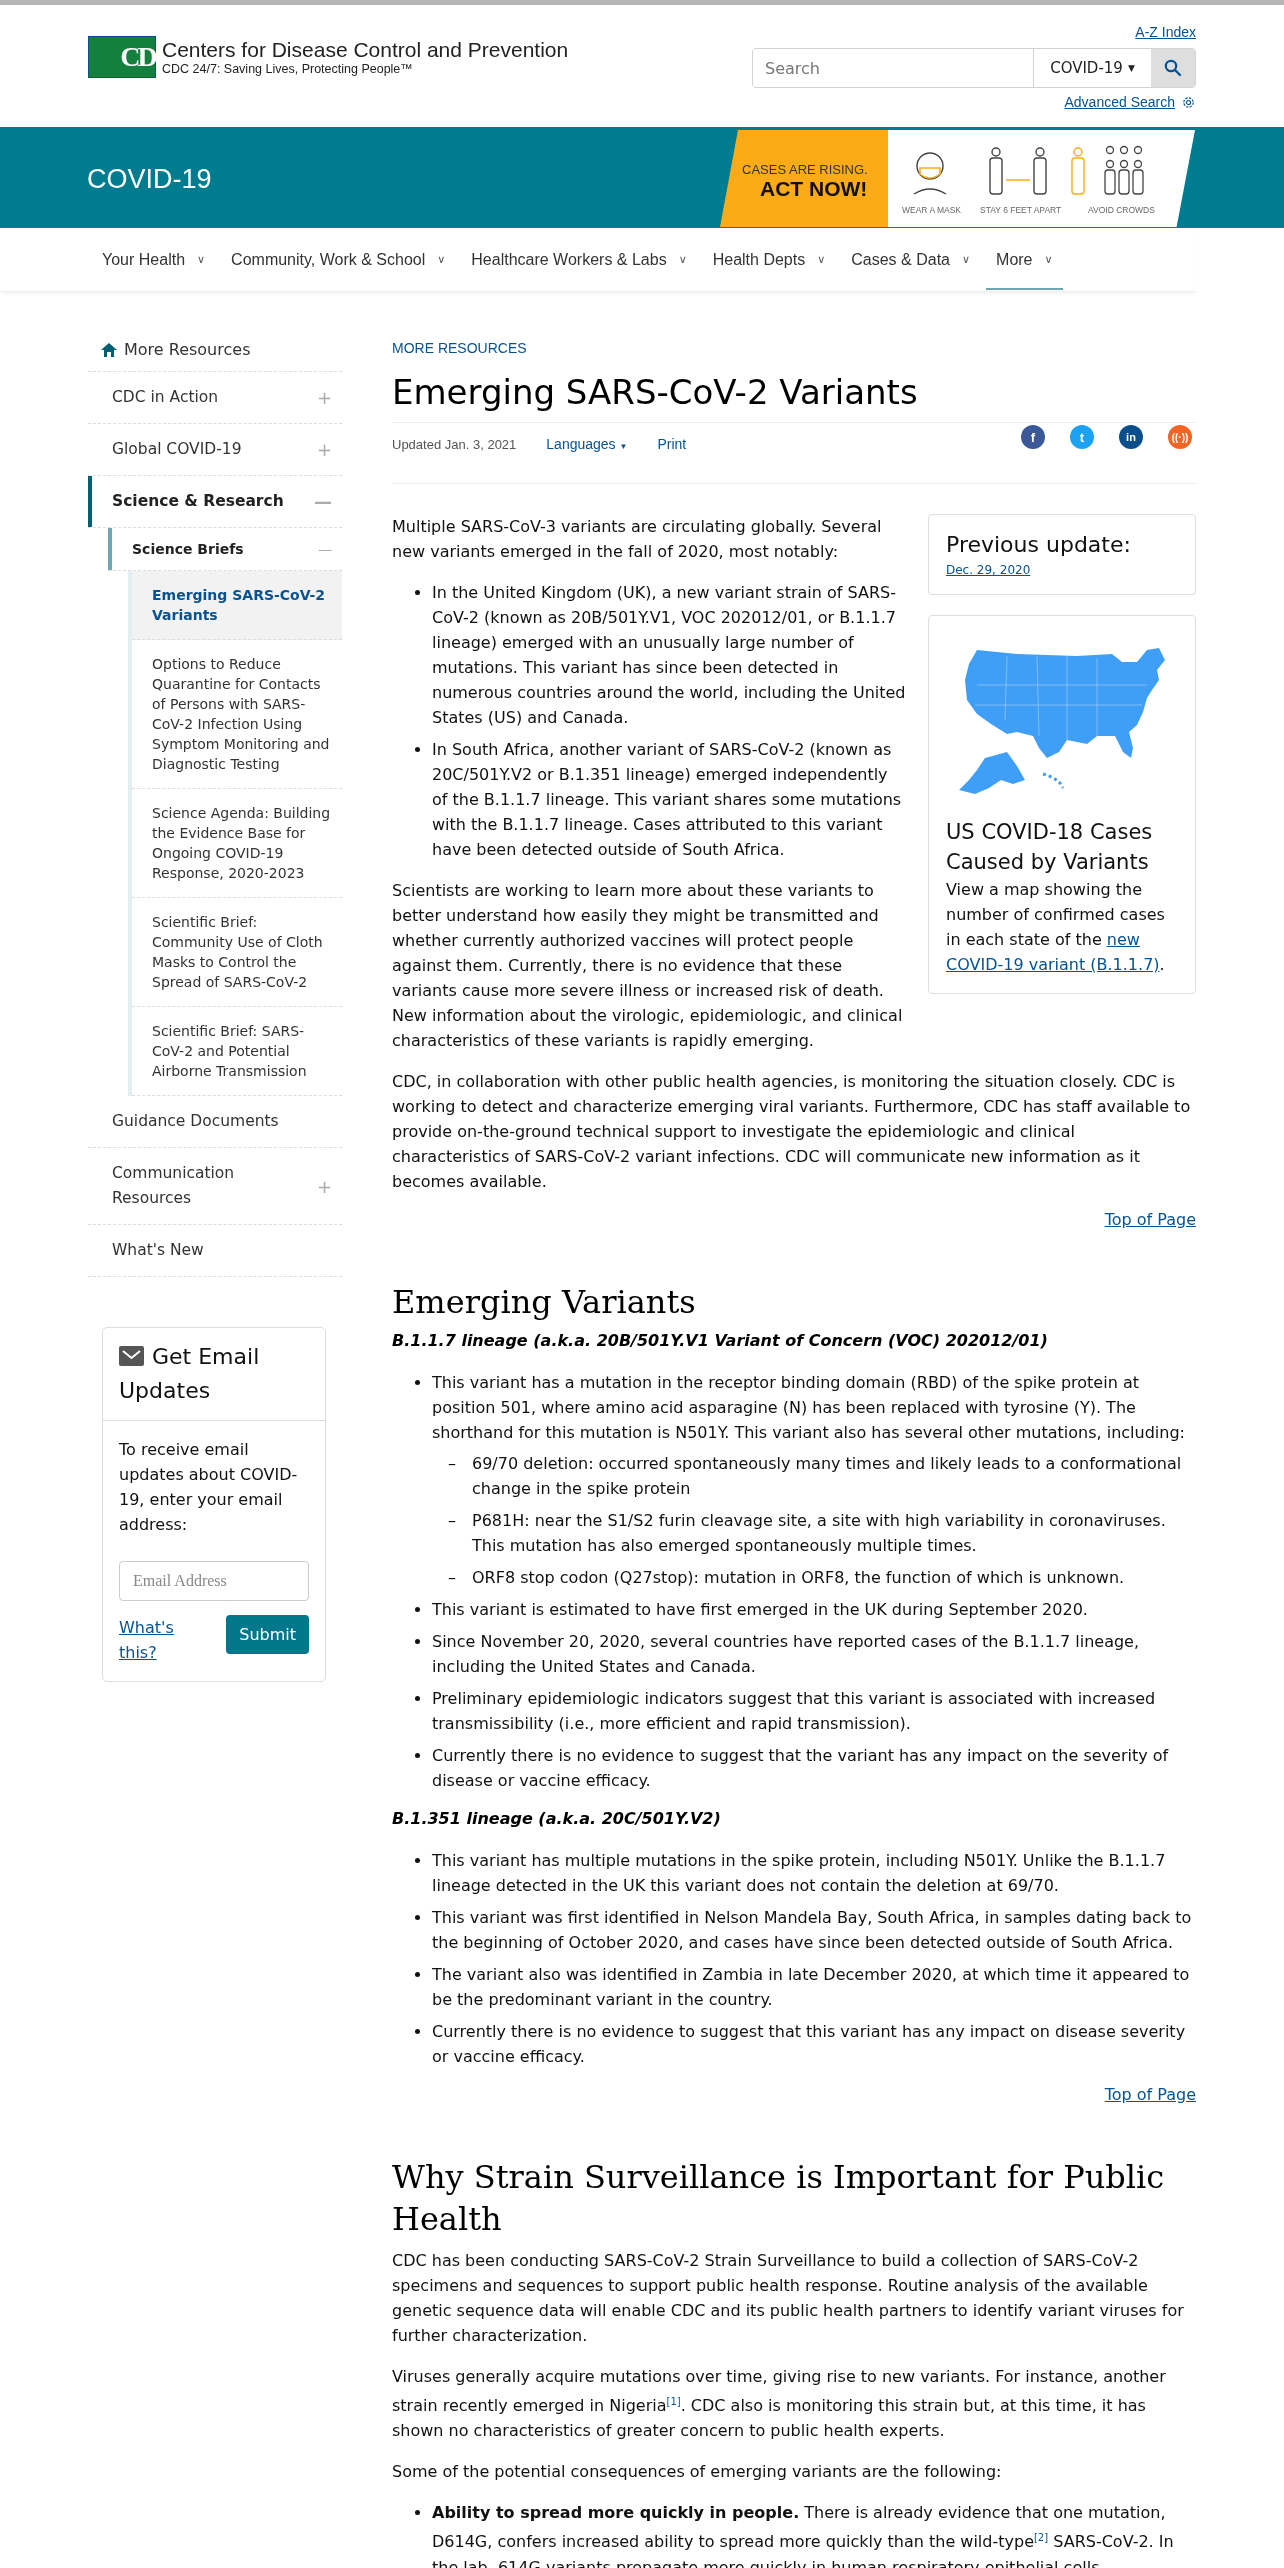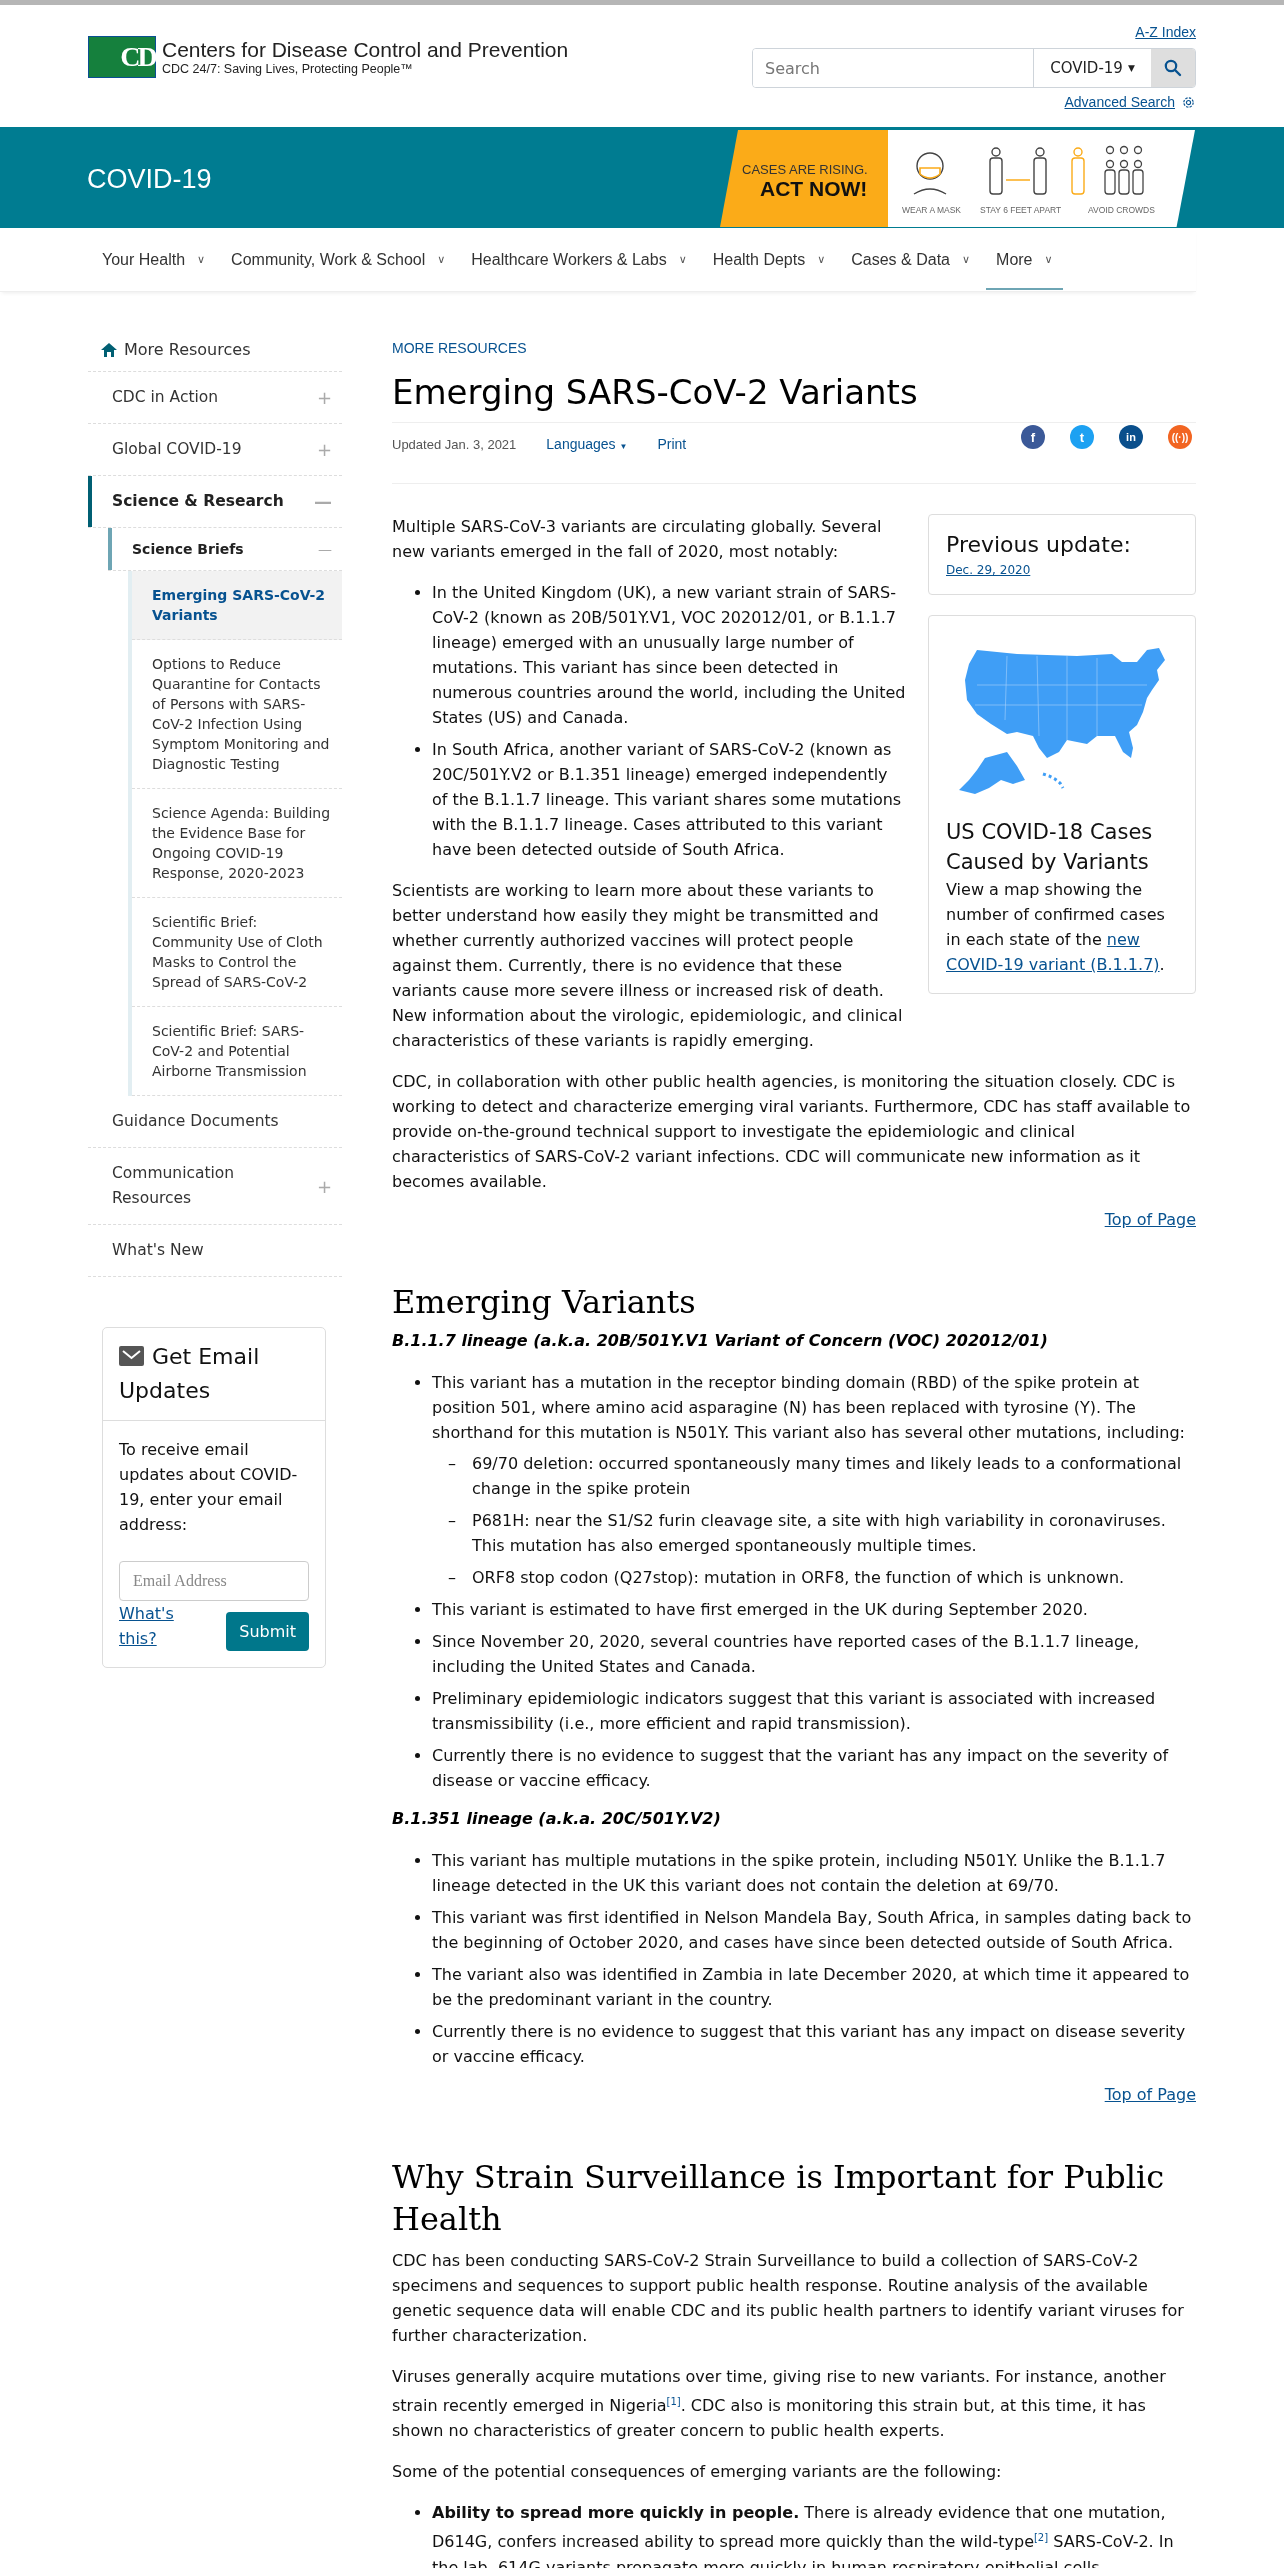--- a/index.html
+++ b/index.html
@@ -58,21 +58,21 @@
   .sb-leaves { margin-left: 20px; border-left: 4px solid #e2eef2; }
   .sb-leaf { padding: 14px 10px 14px 20px; font-size: 14px; line-height: 20px; color: #333; border-bottom: 1px dashed #ddd; }
   .sb-leaf.active { background: #f2f2f2; color: #075290; font-weight: bold; }
 
   .email-box { margin: 50px 16px 0 14px; border: 1px solid #ddd; border-radius: 5px; }
   .email-head { padding: 12px 16px; border-bottom: 1px solid #ddd; font-size: 22px; line-height: 34px; color: #111; }
   .email-head .env { display: inline-block; width: 25px; height: 20px; background: #555; border-radius: 2px; vertical-align: -2px; margin-right: 8px; position: relative; }
   .email-body { padding: 16px; font-size: 16px; line-height: 25px; color: #111; }
   .email-input { width: 100%; height: 40px; border: 1px solid #ccc; border-radius: 4px; margin-top: 24px; padding: 0 13px; font-size: 16px; font-family: Liberation Serif, serif; }
   .email-input::placeholder { color: #888; }
-  .email-foot { display: flex; justify-content: space-between; align-items: flex-end; }
+  .email-foot { display: flex; justify-content: space-between; align-items: flex-start; margin-top: 14px; }
   .email-foot a { font-size: 16px; line-height: 25px; }
   .submit-btn { background: #00778b; color: #fff; border: none; border-radius: 4px; font-size: 16px; padding: 10px 13px; font-family: "DejaVu Sans", sans-serif; }
 
   .main { position: absolute; left: 392px; top: 0; width: 804px; }
   .kicker { font-size: 14px; color: #075290; font-family: "Liberation Sans", sans-serif; margin-top: 12px; }
   .page-title { font-size: 34px; font-weight: normal; margin: 14px 0 0 0; line-height: 44px; color: #000; }
   .meta-row { border-top: 1px solid #eee; border-bottom: 1px solid #eee; margin-top: 8px; height: 62px; display: flex; align-items: center; position: relative; }
   .updated { font-size: 13px; color: #555; font-family: "Liberation Sans", sans-serif; margin-top: -18px; }
   .lang { font-size: 14px; color: #075290; margin-left: 30px; margin-top: -18px; font-family: "Liberation Sans", sans-serif; }
   .print { font-size: 14px; color: #075290; margin-left: 30px; margin-top: -18px; font-family: "Liberation Sans", sans-serif; }

